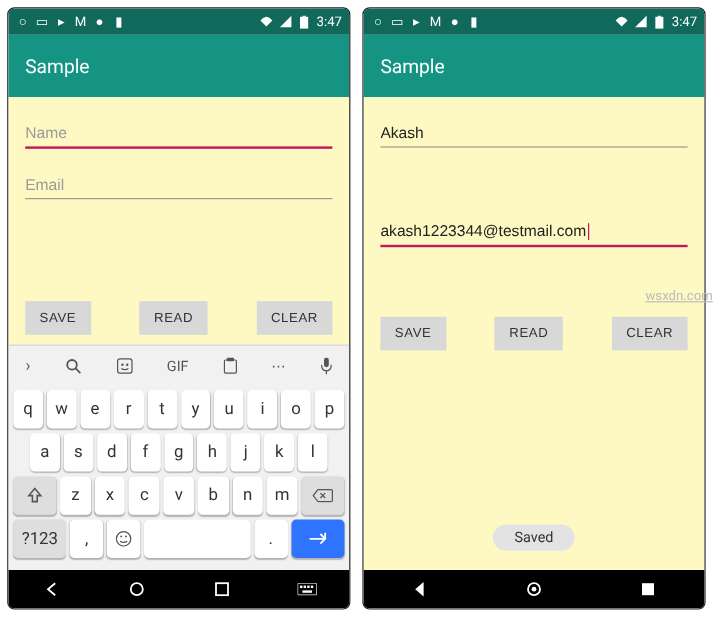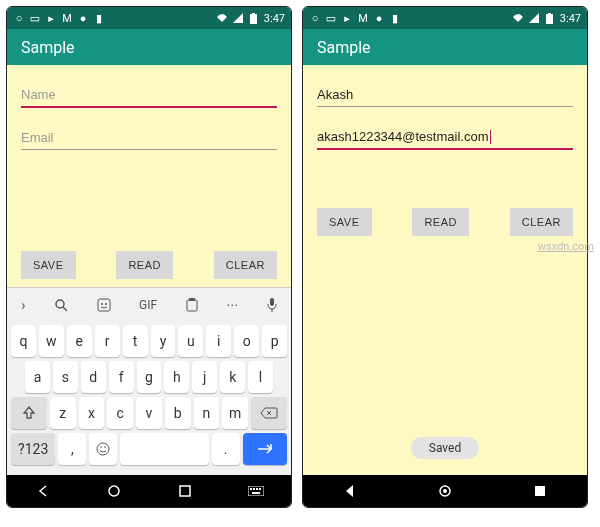--- a/index.html
+++ b/index.html
@@ -32,21 +32,21 @@
     color: #fff;
     display: flex;
     align-items: center;
     font-size: 11px;
     padding: 0 6px;
     justify-content: space-between;
   }
   .status-left, .status-right { display: flex; align-items: center; gap: 4px; }
   .status-right .ico, .status-left .ico { width:12px; height:12px; display:flex; align-items:center; justify-content:center; }
   .appbar {
-    height: 36px;
+    height: 52px;
     background: #159484;
     color: #fff;
     display: flex;
     align-items: center;
     padding: 0 14px;
     font-size: 16px;
   }
   .content {
     flex: 1;
     background: #fef9c3;
@@ -377,21 +377,21 @@
         <span>3:47</span>
       </div>
     </div>
     <div class="appbar">
       <span>Sample</span>
     </div>
     <div class="content">
       <div class="field">
         <input placeholder="Name" value="Akash" style="">
       </div>
-      <div class="field active cursor" style="position:relative;">
+      <div class="field active cursor" style="position:relative;margin-top:40px;">
         <input id="right-email" placeholder="Email" value="akash1223344@testmail.com" style="">
       </div>
       <div class="btnrow" style="margin-top:40px;">
         <button class="btn">SAVE</button>
         <button class="btn">READ</button>
         <button class="btn">CLEAR</button>
       </div>
       <div style="flex:1"></div>
       <div class="toast">Saved</div>
     </div>

